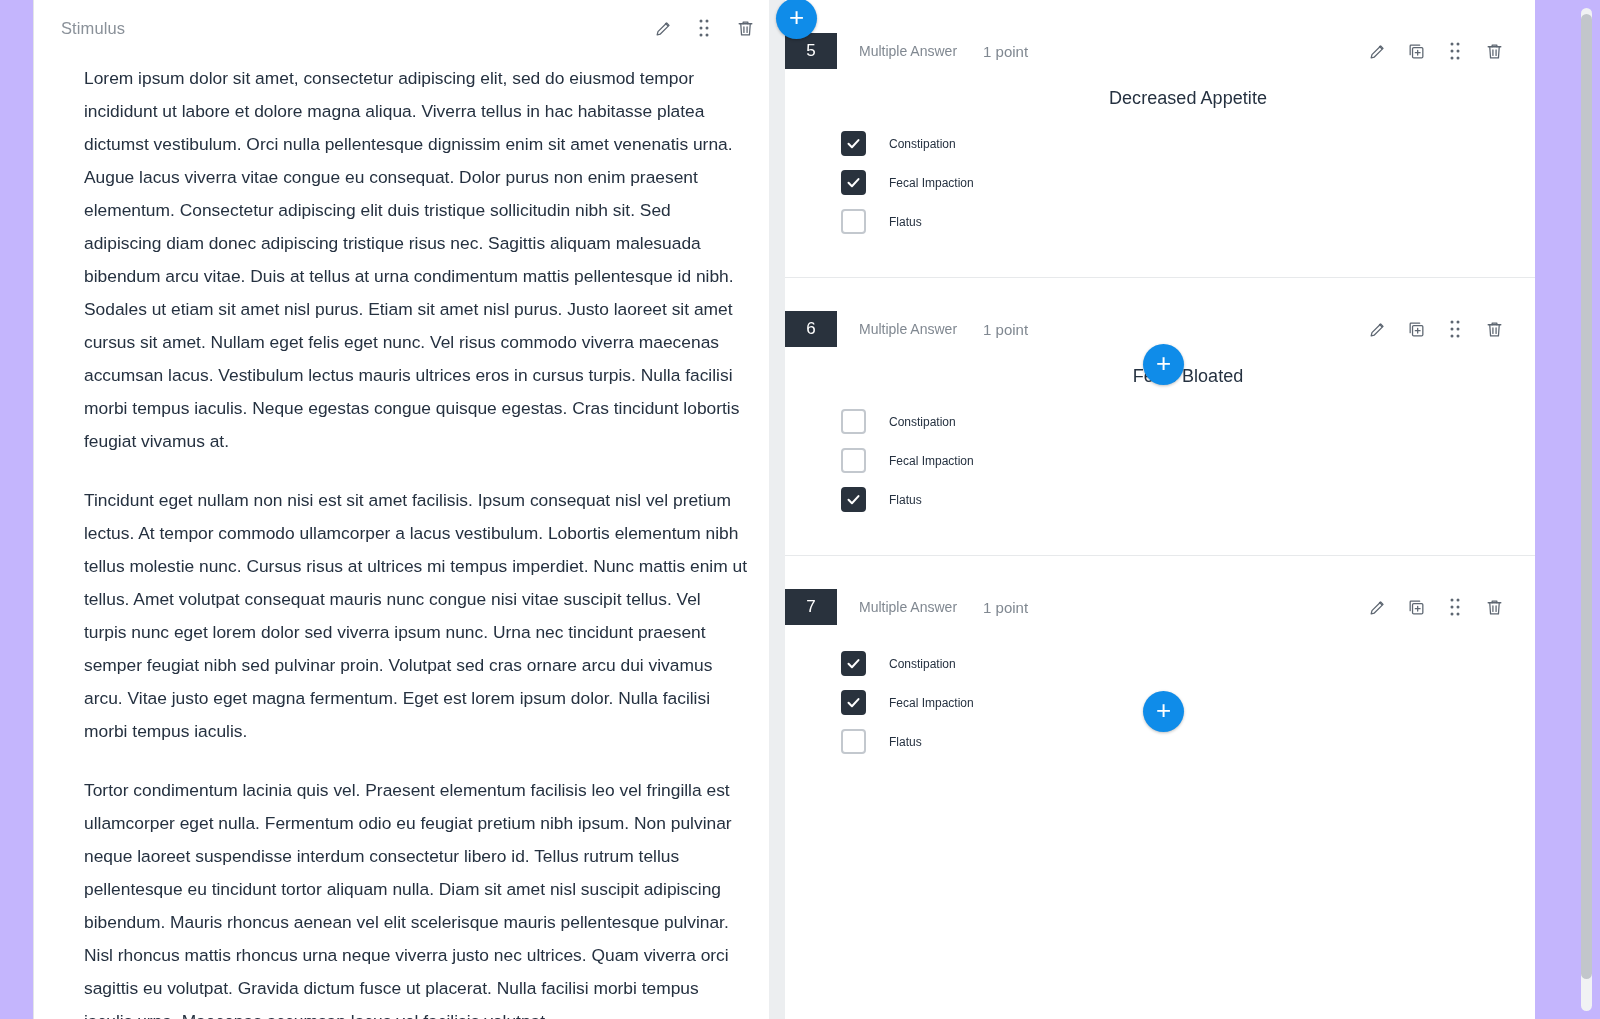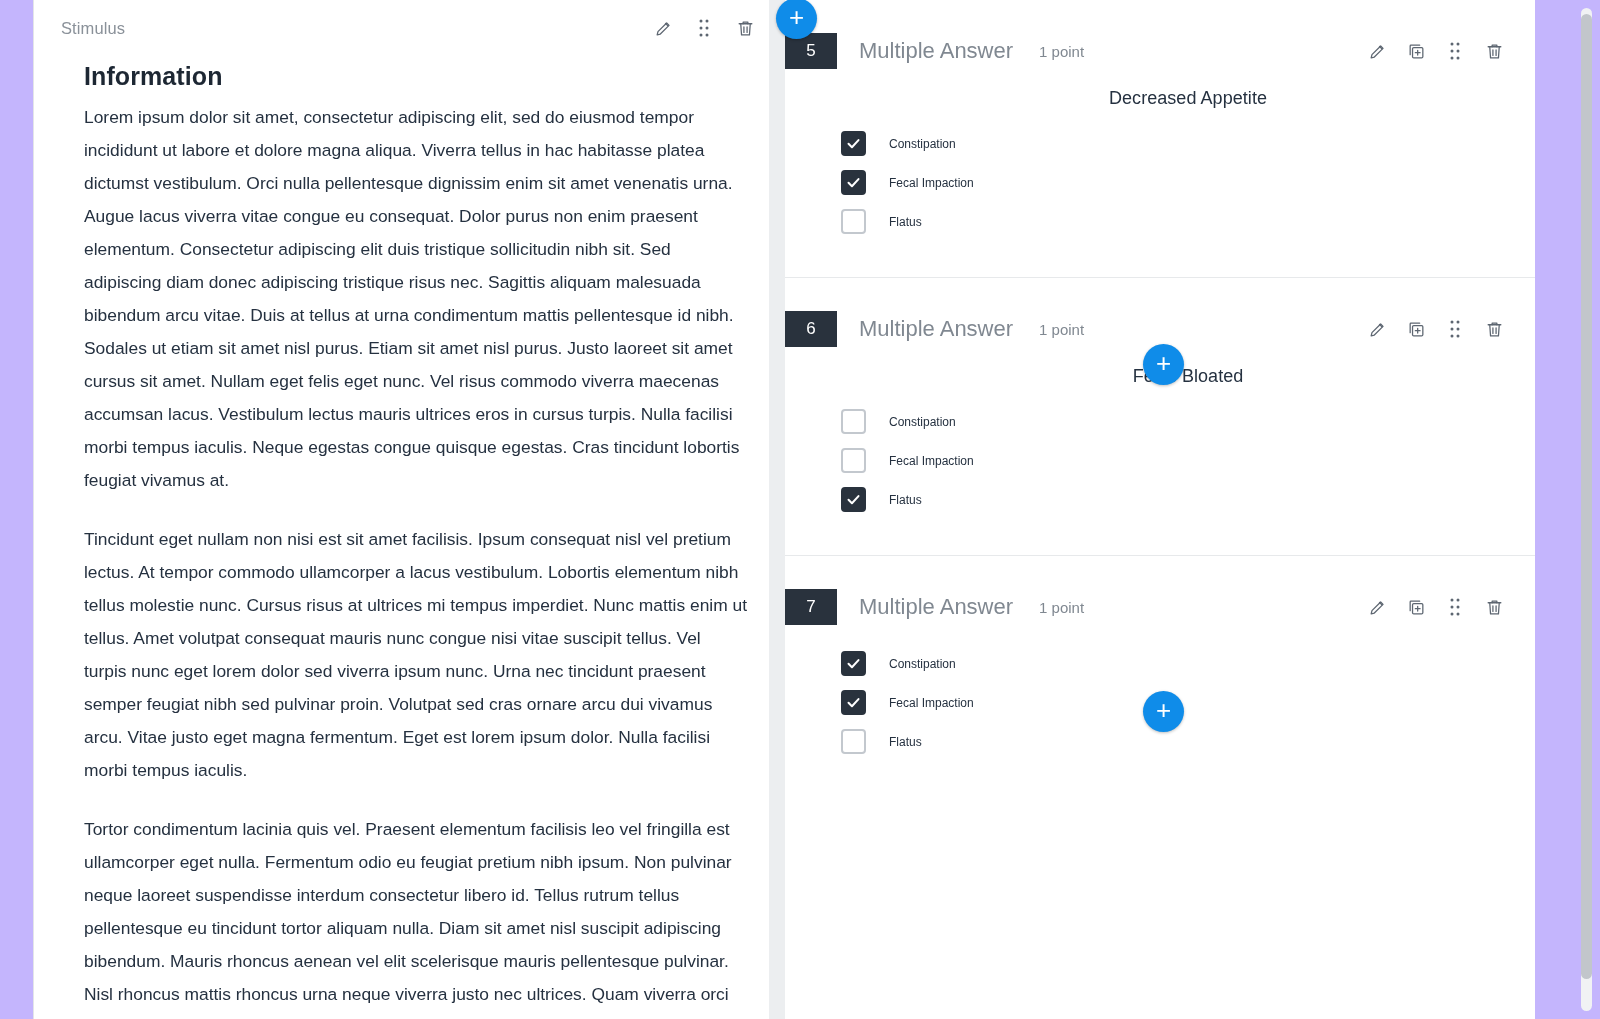--- a/index.html
+++ b/index.html
@@ -105,21 +105,21 @@
     background: #29323d;
     color: #ffffff;
     font-size: 17px;
     display: flex;
     align-items: center;
     justify-content: center;
     flex: 0 0 auto;
   }
   .q-type {
     margin-left: 22px;
-    font-size: 22px;
+    font-size: 14px;
     color: #808891;
   }
   .q-points {
     margin-left: 26px;
     font-size: 15px;
     color: #808891;
   }
   .q-tools {
     margin-left: auto;
     margin-right: 30px;
@@ -246,21 +246,20 @@
             <path d="M4 6h16"></path>
               <path d="M9 6V4h6v2"></path>
               <path d="M6 6l1 14h10l1-14"></path>
             <path d="M10 10v7M14 10v7"></path>
           </svg>
         </div>
       </div>
     </div>
 
     <div class="stimulus-body">
-      <h1 class="stimulus-title">Information</h1>
       <p>Lorem ipsum dolor sit amet, consectetur adipiscing elit, sed do eiusmod tempor incididunt ut labore et dolore magna aliqua. Viverra tellus in hac habitasse platea dictumst vestibulum. Orci nulla pellentesque dignissim enim sit amet venenatis urna. Augue lacus viverra vitae congue eu consequat. Dolor purus non enim praesent elementum. Consectetur adipiscing elit duis tristique sollicitudin nibh sit. Sed adipiscing diam donec adipiscing tristique risus nec. Sagittis aliquam malesuada bibendum arcu vitae. Duis at tellus at urna condimentum mattis pellentesque id nibh. Sodales ut etiam sit amet nisl purus. Etiam sit amet nisl purus. Justo laoreet sit amet cursus sit amet. Nullam eget felis eget nunc. Vel risus commodo viverra maecenas accumsan lacus. Vestibulum lectus mauris ultrices eros in cursus turpis. Nulla facilisi morbi tempus iaculis. Neque egestas congue quisque egestas. Cras tincidunt lobortis feugiat vivamus at.</p>
       <p>Tincidunt eget nullam non nisi est sit amet facilisis. Ipsum consequat nisl vel pretium lectus. At tempor commodo ullamcorper a lacus vestibulum. Lobortis elementum nibh tellus molestie nunc. Cursus risus at ultrices mi tempus imperdiet. Nunc mattis enim ut tellus. Amet volutpat consequat mauris nunc congue nisi vitae suscipit tellus. Vel turpis nunc eget lorem dolor sed viverra ipsum nunc. Urna nec tincidunt praesent semper feugiat nibh sed pulvinar proin. Volutpat sed cras ornare arcu dui vivamus arcu. Vitae justo eget magna fermentum. Eget est lorem ipsum dolor. Nulla facilisi morbi tempus iaculis.</p>
       <p>Tortor condimentum lacinia quis vel. Praesent elementum facilisis leo vel fringilla est ullamcorper eget nulla. Fermentum odio eu feugiat pretium nibh ipsum. Non pulvinar neque laoreet suspendisse interdum consectetur libero id. Tellus rutrum tellus pellentesque eu tincidunt tortor aliquam nulla. Diam sit amet nisl suscipit adipiscing bibendum. Mauris rhoncus aenean vel elit scelerisque mauris pellentesque pulvinar. Nisl rhoncus mattis rhoncus urna neque viverra justo nec ultrices. Quam viverra orci sagittis eu volutpat. Gravida dictum fusce ut placerat. Nulla facilisi morbi tempus iaculis urna. Maecenas accumsan lacus vel facilisis volutpat</p>
     </div>
   </div>
 
   <div class="divider-left"></div>
 
   <div class="question-col">
 

